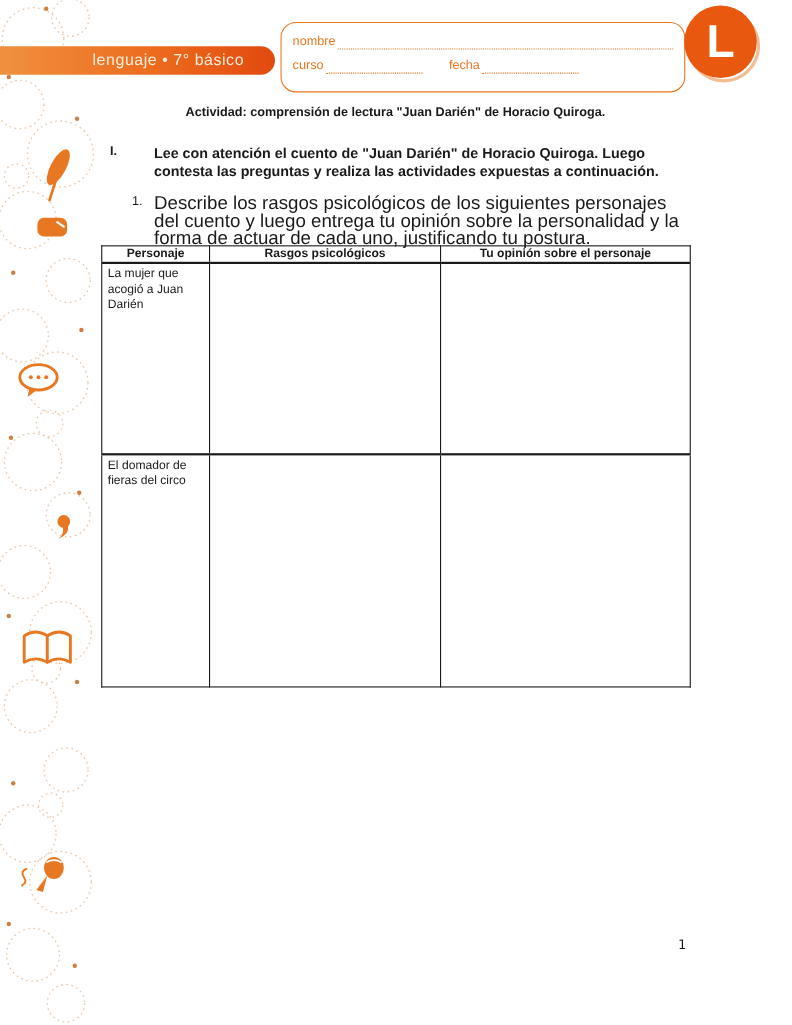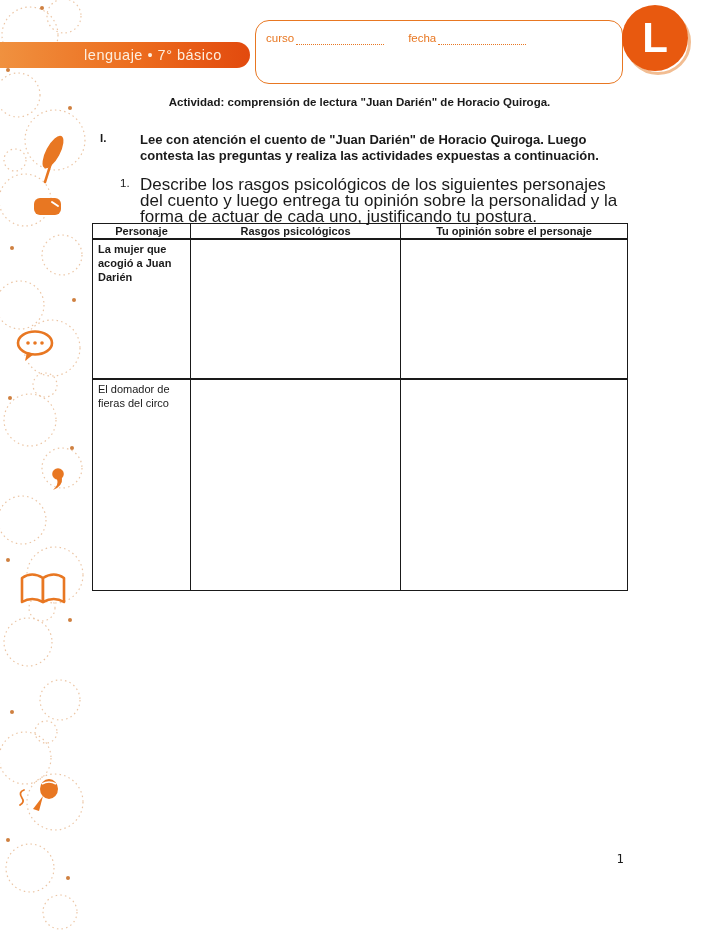--- a/index.html
+++ b/index.html
@@ -65,21 +65,21 @@
     border: 1px solid #1a1a1a; border-bottom: 2px solid #1a1a1a;
     height: 15px; font-size: 11px; font-weight: bold; text-align: center;
     padding: 0 2px; vertical-align: middle;
   }
   .character-table td {
     border: 1px solid #1a1a1a; border-top: 2px solid #1a1a1a;
     font-size: 11px; vertical-align: top; text-align: left;
     padding: 2px 5px; line-height: 14px;
   }
   .character-table tr.r1 td { height: 152px; }
-  .character-table tr.r2 td { height: 140px; font-weight: bold; }
+  .character-table tr.r2 td { height: 174px; }
   .character-table tr.r3 td { height: 212px; }
 
   
   .page-number {
     position: absolute; left: 610px; top: 852px; width: 20px;
     font-size: 12px; text-align: center; font-family: "DejaVu Sans Mono", monospace;
   }
 </style>
 </head>
 <body>
@@ -159,20 +159,24 @@
     <path d="M42 784 q7 -4 14 0" stroke="#ffffff" stroke-width="1.6" fill="none"></path>
   </g>
 </svg>
 
 <div class="banner">
   <span>lenguaje • 7° básico</span>
 </div>
 
 <div class="fields-box">
   <div class="field-row">
+    <span class="field-label">nombre</span>
+    <span class="dotted"></span>
+  </div>
+  <div class="field-row">
     <span class="field-label">curso</span>
     <span class="dotted fixed" style="width:88px"></span>
     <span class="field-label" style="margin-left:24px">fecha</span>
     <span class="dotted fixed" style="width:88px"></span>
   </div>
 </div>
 
 <div class="logo-ring"></div>
 <div class="logo">
   <span>L</span>

